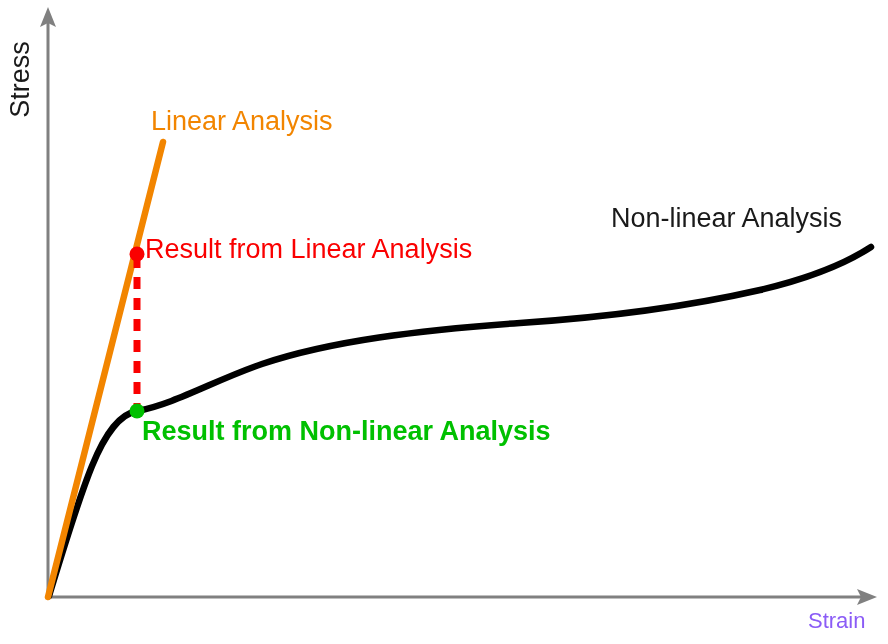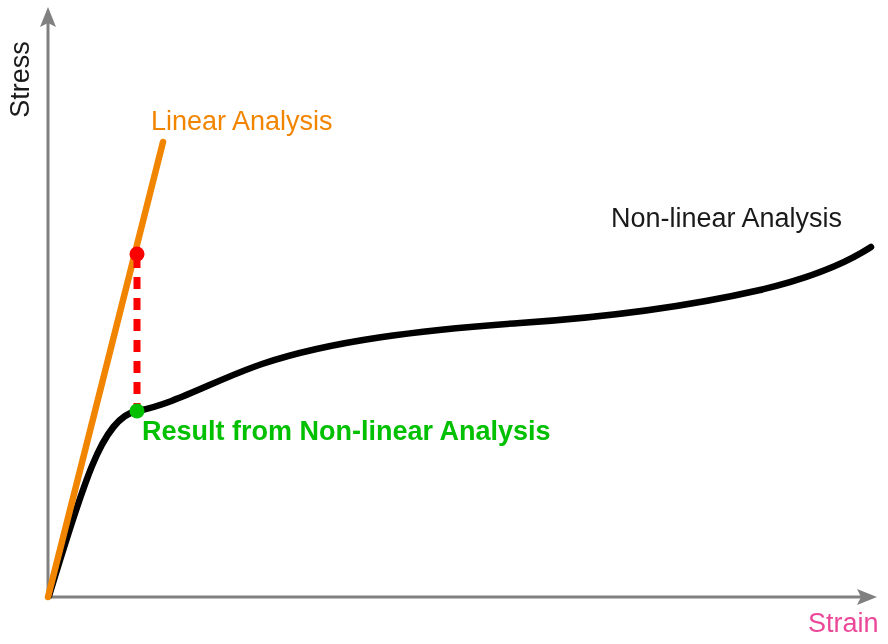--- a/index.html
+++ b/index.html
@@ -42,22 +42,22 @@
     top: 44px;
     width: 104px;
     text-align: center;
     transform: rotate(-90deg);
     font-size: 27px;
     color: #1a1a1a;
   }
   #axis-label-x {
     left: 808px;
     top: 610px;
-    font-size: 27px;
-    color: #ec4899;
+    font-size: 22px;
+    color: #8b5cf6;
   }
   #label-linear {
     left: 151px;
     top: 108px;
     font-size: 27px;
     color: #f28500;
   }
   #label-nonlinear {
     left: 611px;
     top: 205px;
@@ -112,15 +112,16 @@
   </svg>
 
   <div class="lbl" id="axis-label-y">
     <span class="rot">Stress</span>
   </div>
 
   <div class="lbl" id="axis-label-x">Strain</div>
 
   <div class="lbl" id="label-linear">Linear Analysis</div>
   <div class="lbl" id="label-nonlinear">Non-linear Analysis</div>
+  <div class="lbl" id="label-result-linear">Result from Linear Analysis</div>
   <div class="lbl" id="label-result-nonlinear">Result from Non-linear Analysis</div>
 
 </div>
 
 </body></html>

